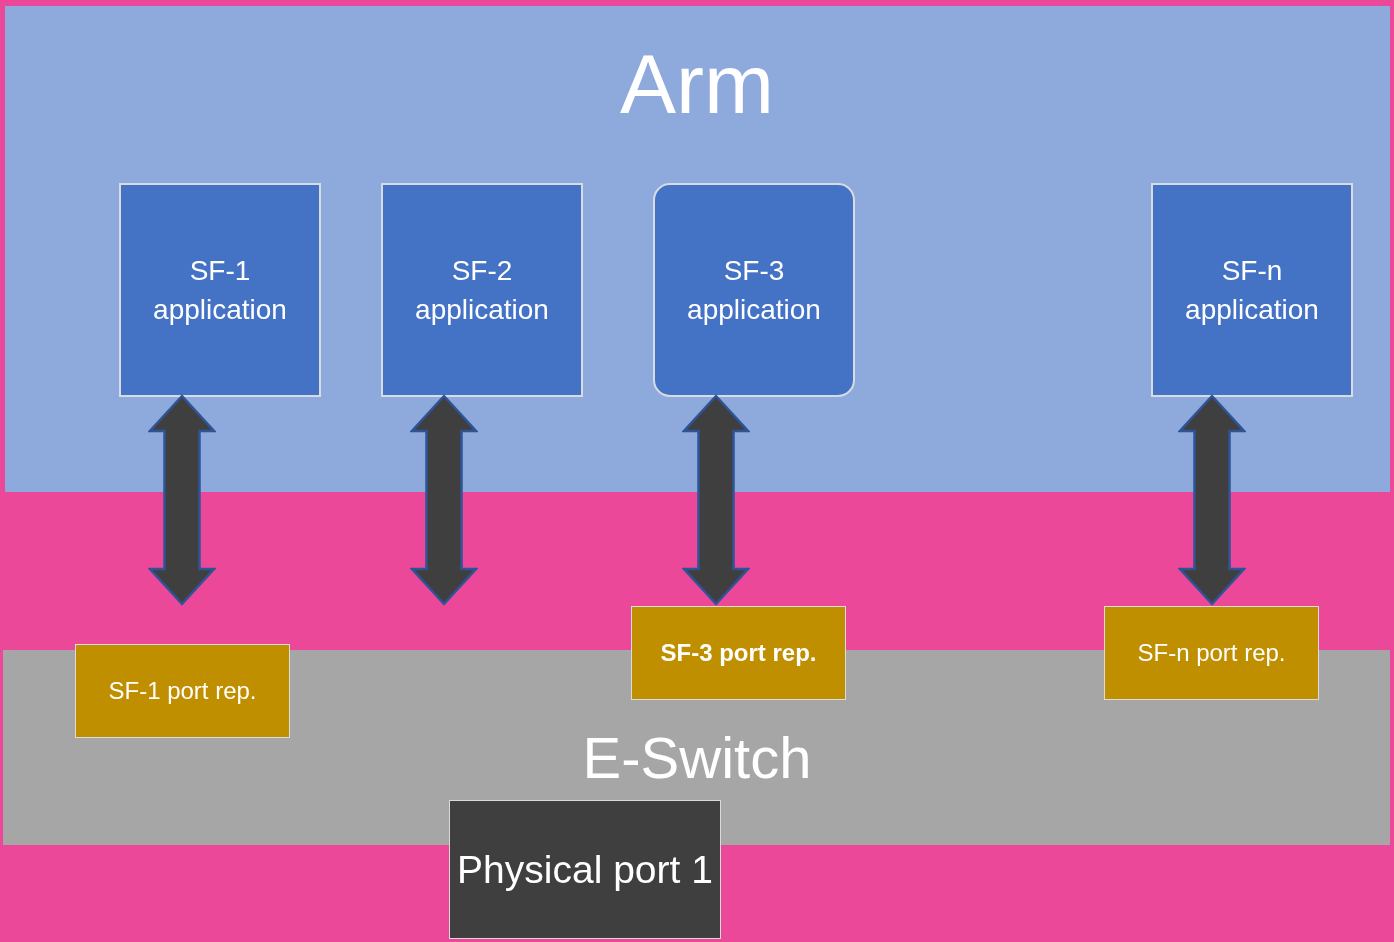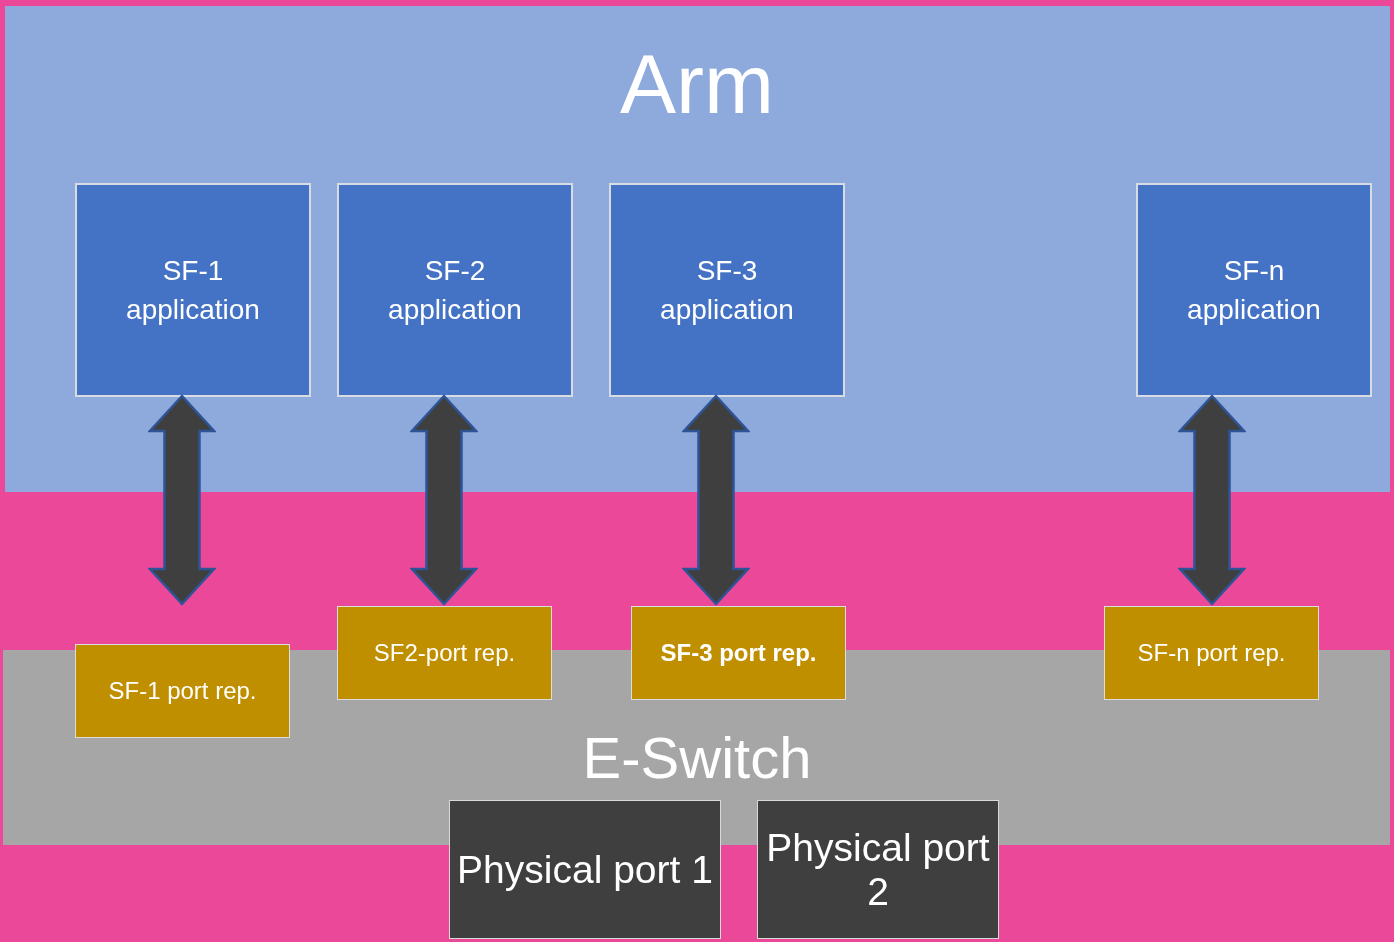--- a/index.html
+++ b/index.html
@@ -35,37 +35,38 @@
     font-size: 84px;
     line-height: 1;
     font-weight: 400;
     color: var(--label-text, #ffffff);
   }
 
   
   .app-box {
     position: absolute;
     top: 183px;
-    width: 236px;
+    width: 202px;
     height: 214px;
     box-sizing: border-box;
     background: var(--app-box-bg, #4472C4);
     border: 2px solid #d7dbe2;
     display: flex;
     flex-direction: column;
     align-items: center;
     justify-content: center;
     text-align: right;
     font-size: 28px;
     line-height: 39px;
+    margin-left: 44px;
   }
   .app-1 { left: 75px; }
   .app-2 { left: 337px; }
-  .app-3 { left: 609px; }
-  .app-n { left: 1136px; }
+  .app-3 { left: 609px; border-radius: 17px; }
+  .app-n { left: 1107px; }
 
   
   .arrow {
     position: absolute;
     top: 394px;
     width: 68px;
     height: 212px;
   }
   .arrow-1 { left: 148px; }
   .arrow-2 { left: 410px; }
@@ -179,32 +180,26 @@
     <svg viewBox="0 0 68 212" xmlns="http://www.w3.org/2000/svg">
       <polygon points="34,2 66,37 51.5,37 51.5,175 66,175 34,210 2,175 16.5,175 16.5,37 2,37"></polygon>
     </svg>
   </div>
 
   <div class="eswitch-region"></div>
 
   <div class="port-rep-box rep-1">
     <span>SF-1 port rep.</span>
   </div>
-  <div class="port-rep-box rep-2">
-    <span>SF2-port rep.</span>
-  </div>
   <div class="port-rep-box rep-3">
     <span>SF-3 port rep.</span>
   </div>
   <div class="port-rep-box rep-n">
     <span>SF-n port rep.</span>
   </div>
 
   <div class="eswitch-title">E-Switch</div>
 
   <div class="physical-port-box pport-1">
     <span>Physical port 1</span>
   </div>
-  <div class="physical-port-box pport-2">
-    <span>Physical port 2</span>
-  </div>
 
 </div>
 
 </body></html>

